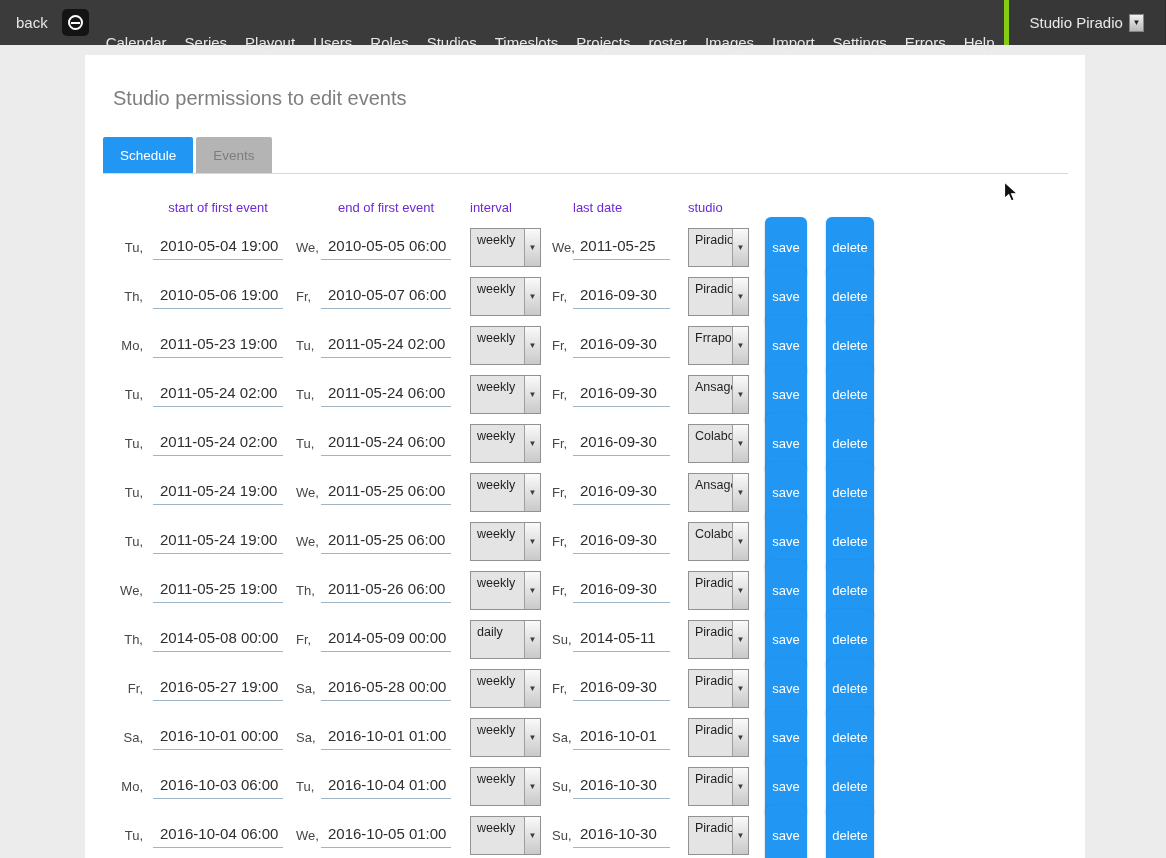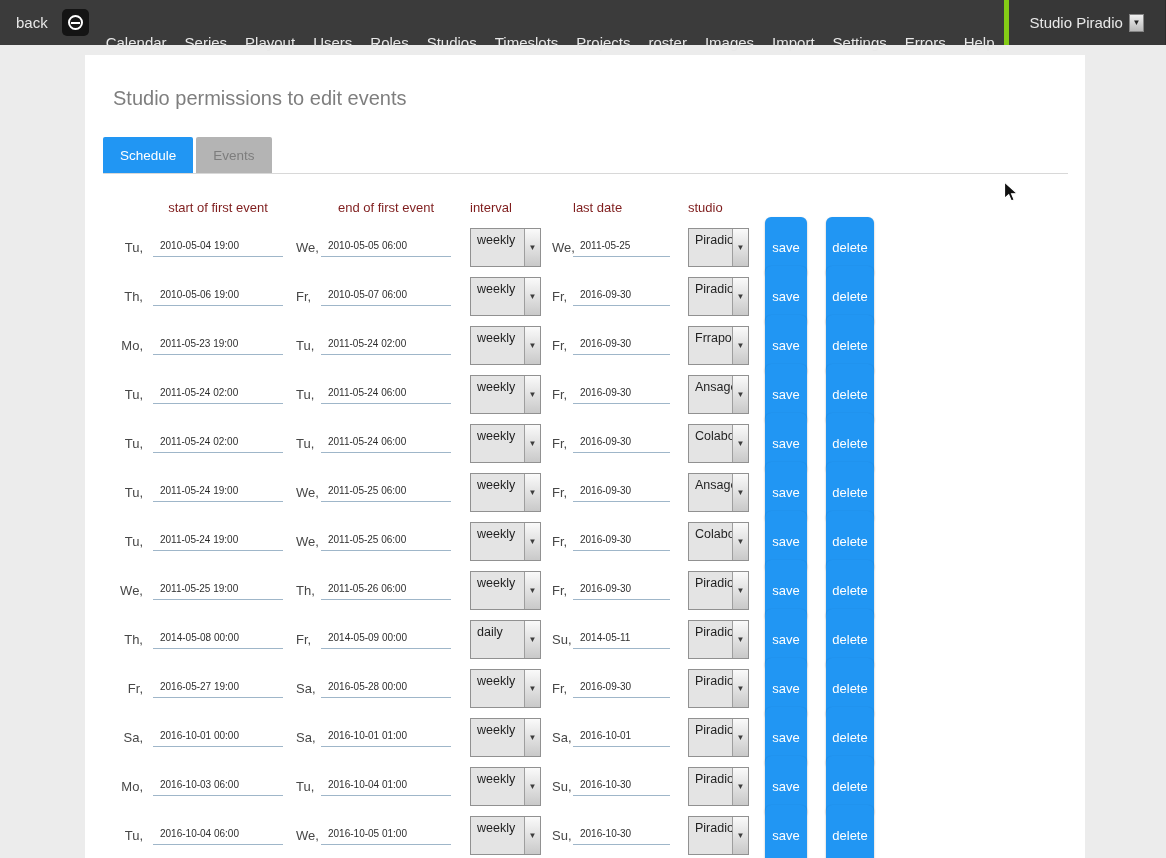--- a/index.html
+++ b/index.html
@@ -74,32 +74,32 @@
   .c-start    { width: 130px; margin-right: 13px; }
   .c-day2     { width: 25px; }
   .c-end      { width: 130px; margin-right: 19px; }
   .c-interval { width: 71px;  margin-right: 11px; }
   .c-day3     { width: 21px; }
   .c-last     { width: 97px;  margin-right: 18px; }
   .c-studio   { width: 61px;  margin-right: 16px; }
   .c-save     { width: 42px;  margin-right: 19px; }
   .c-delete   { width: 48px; }
 
-  .hdr { margin-top: 26px; color: #7f1d1d; font-size: 13px; align-items: baseline; }
+  .hdr { margin-top: 26px; color: #6d28d9; font-size: 13px; align-items: baseline; }
   .hdr .center { text-align: center; }
   .hdr .left   { text-align: left; }
 
   #rows { margin-top: 8px; }
   .row { height: 49px; }
   .day { color: #474747; font-size: 13px; }
 
   .tinput {
     border: 0; border-bottom: 1px solid #9fb6c9;
     background: transparent; font-family: inherit;
-    font-size: 10px; color: #2e2e2e;
+    font-size: 15px; color: #2e2e2e;
     padding: 2px 2px 5px 7px; outline: none;
   }
 
   .selectbox {
     display: inline-flex; align-items: stretch;
     height: 39px; border: 1px solid #919191;
     background: #e4e4e4; cursor: pointer;
   }
   .sel-val { flex: 1; font-size: 12.5px; color: #1f1f1f; padding: 4px 3px 0 6px; overflow: hidden; }
   .sel-arrow {

